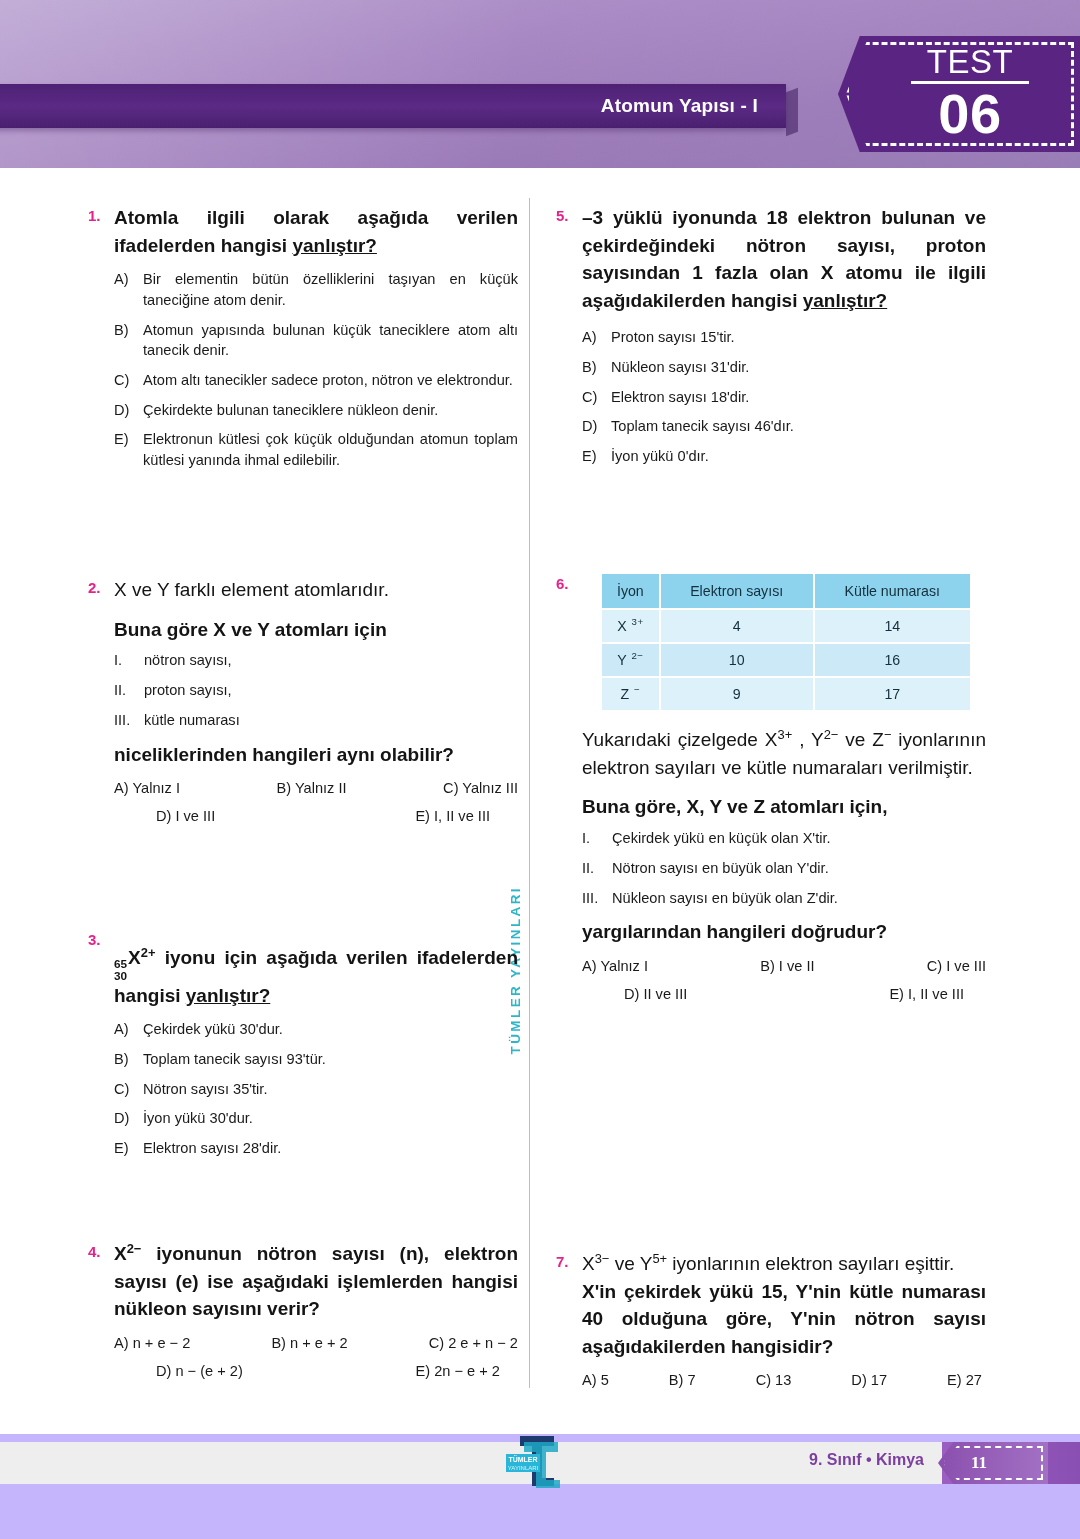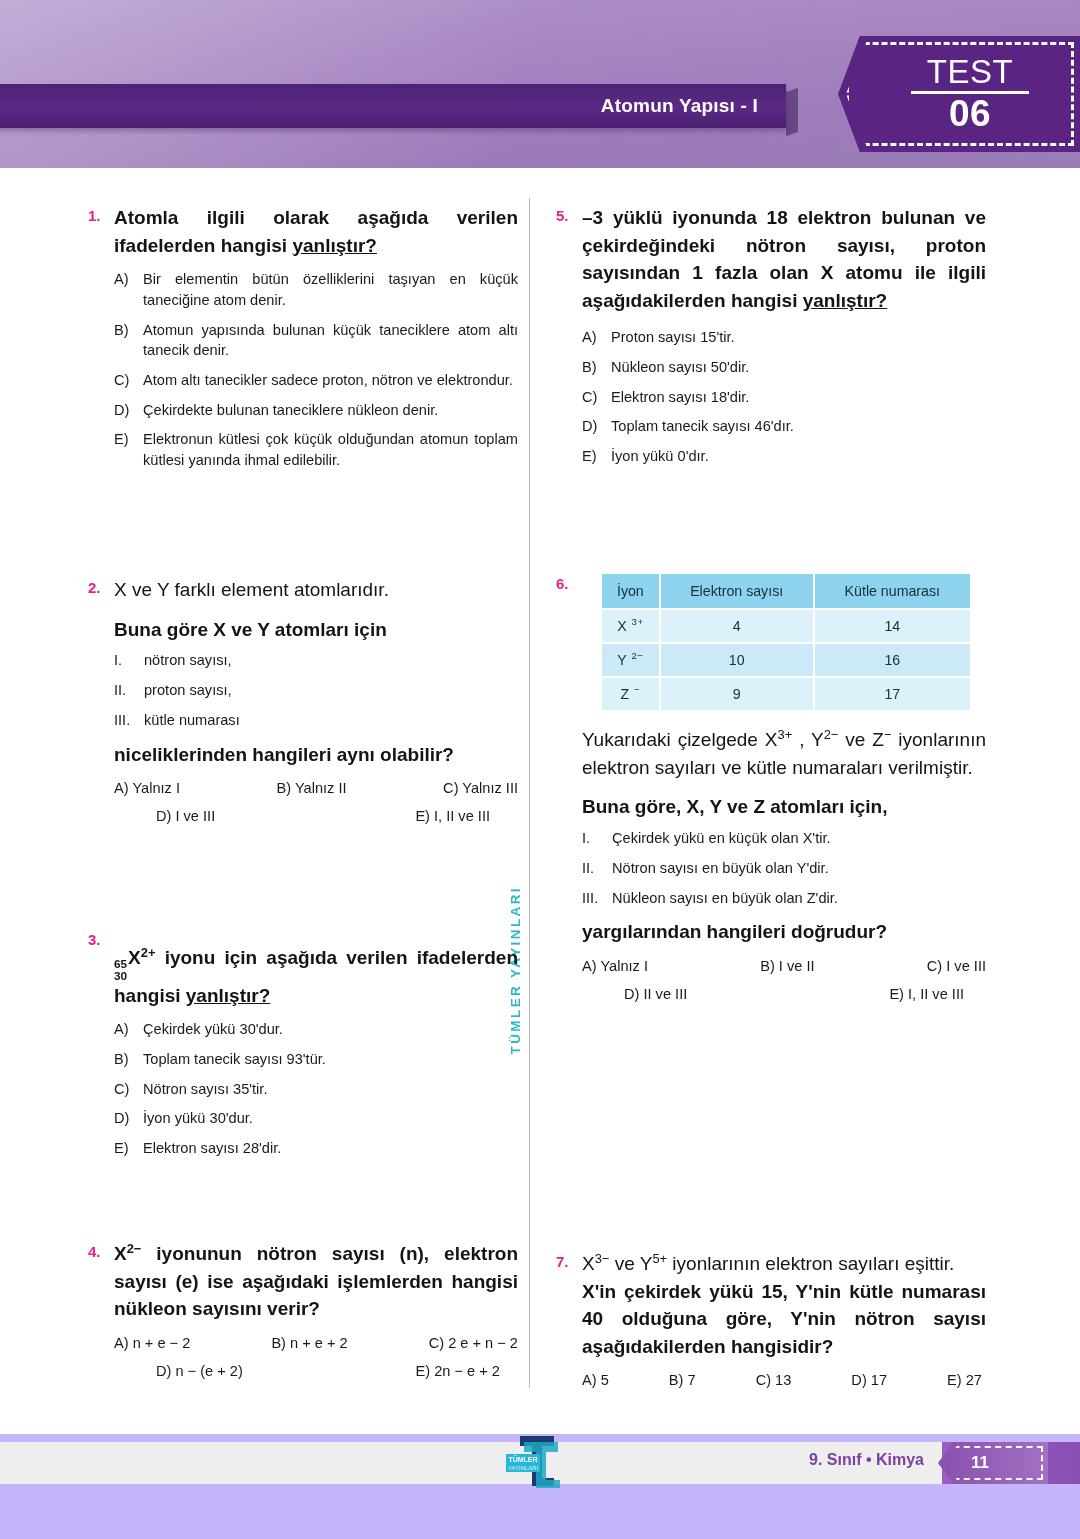--- a/index.html
+++ b/index.html
@@ -52,21 +52,21 @@
     clip-path:polygon(9% 0%,100% 0%,100% 100%,9% 100%,0% 50%);
     box-sizing:border-box;
     pointer-events:none;
   }
   .test-badge-inner{
     position:relative;display:flex;flex-direction:column;align-items:center;
     margin-left:22px;
   }
   .test-word{color:#ffffff;font-size:33px;font-weight:normal;letter-spacing:.5px;line-height:1;}
   .test-rule{width:118px;height:3px;background:#ffffff;margin:3px 0 1px;}
-  .test-num{color:#ffffff;font-size:37px;font-weight:bold;line-height:1.05;letter-spacing:.5px;}
+  .test-num{color:#ffffff;font-size:56px;font-weight:bold;line-height:1.05;letter-spacing:.5px;}
 
   
   .page{
     position:absolute;left:0;top:168px;width:1080px;height:1266px;
   }
   .divider{
     position:absolute;left:529px;top:30px;width:1px;height:1190px;
     background:#bdbdbd;
   }
   .pub-vertical{
@@ -157,21 +157,21 @@
     clip-path:polygon(14% 0%,100% 0%,100% 100%,14% 100%,0% 50%);
     display:flex;align-items:center;
   }
   .page-chip-dash{
     position:absolute;left:943px;top:12px;width:100px;height:34px;
     border:2px dashed #ffffff;box-sizing:border-box;
     clip-path:polygon(14% 0%,100% 0%,100% 100%,14% 100%,0% 50%);
     pointer-events:none;
   }
   .page-num{
-    color:#ffffff;font-size:17px;font-weight:bold;margin-left:33px;
+    color:#ffffff;font-size:17px;font-weight:bold;margin-left:33px;font-family:Liberation Serif, serif;
   }
   .footer-label{
     position:absolute;right:156px;top:17px;
     color:#7b3fa0;font-size:16px;font-weight:bold;white-space:nowrap;
   }
   .logo{
     position:absolute;left:500px;top:1430px;width:82px;height:62px;
   }
 </style>
 </head>
@@ -318,21 +318,21 @@
       <div class="qnum">5.</div>
       <div class="qbody">
         <div class="stem"><span>–3 yüklü iyonunda 18 elektron bulunan ve çekirdeğindeki nötron sayısı, proton sayısından 1 fazla olan X atomu ile ilgili aşağıdakilerden hangisi </span><span class="u">yanlıştır?</span></div>
         <div class="opts" style="margin-top:13px;">
           <div class="opt">
               <span class="olabel">A)</span>
               <span class="otext">Proton sayısı 15'tir.</span>
             </div>
           <div class="opt">
               <span class="olabel">B)</span>
-              <span class="otext">Nükleon sayısı 50'dir.</span>
+              <span class="otext">Nükleon sayısı 31'dir.</span>
             </div>
           <div class="opt">
               <span class="olabel">C)</span>
               <span class="otext">Elektron sayısı 18'dir.</span>
             </div>
           <div class="opt">
               <span class="olabel">D)</span>
               <span class="otext">Toplam tanecik sayısı 46'dır.</span>
             </div>
           <div class="opt">

